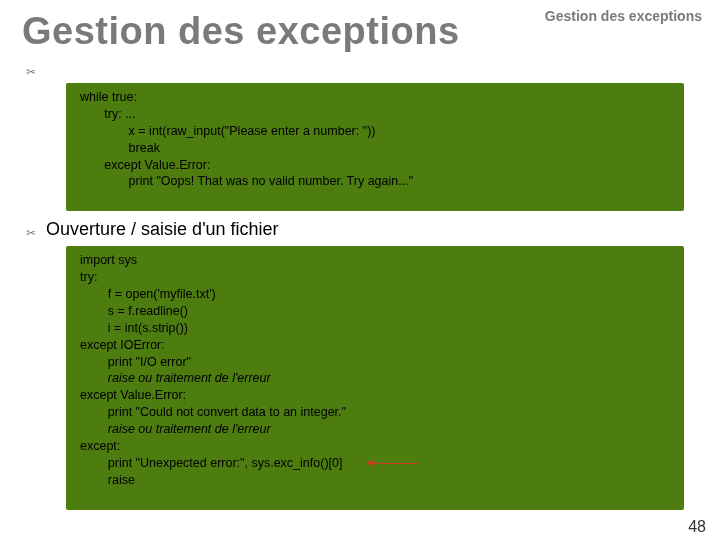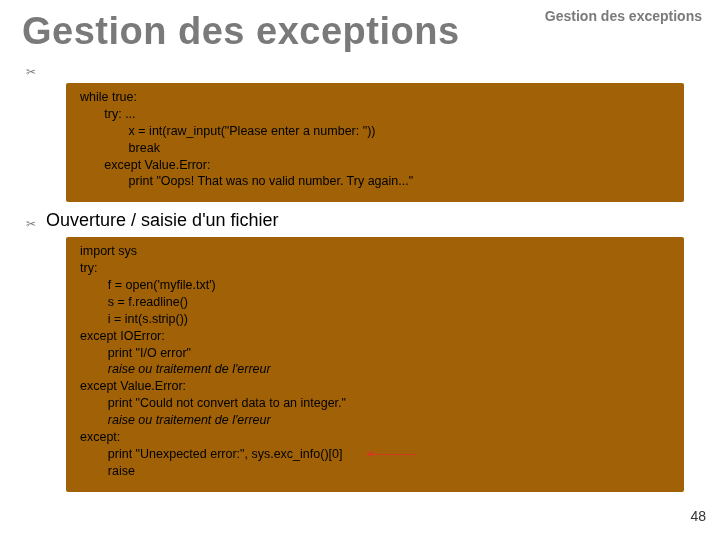--- a/index.html
+++ b/index.html
@@ -39,24 +39,24 @@
     color: #777;
     margin-right: 10px;
     position: relative;
     top: 2px;
   }
   .bullet-text {
     font-size: 18px;
     color: #000;
   }
   .code-box {
-    background: #a16207;
+    background: #4d7c0f;
     border-radius: 2px;
     margin: 6px 36px 8px 66px;
-    padding: 6px 10px 12px 14px;
+    padding: 6px 10px 21px 14px;
     font-size: 12.5px;
     line-height: 1.35;
     white-space: pre;
     font-family: "Segoe UI", Tahoma, Verdana, sans-serif;
     position: relative;
   }
   .ital { font-style: italic; }
   .arrow {
     position: absolute;
     color: #d13b1f;
@@ -76,23 +76,23 @@
     width: 0; height: 0;
     border-top: 3px solid transparent;
     border-bottom: 3px solid transparent;
     border-right: 7px solid #d13b1f;
     vertical-align: middle;
     position: relative;
     top: -1px;
   }
   .page-num {
     position: absolute;
-    bottom: 16px;
+    bottom: 4px;
     right: 14px;
-    font-size: 14px;
+    font-size: 16px;
     color: #333;
   }
 </style>
 </head>
 <body>
 
 <div class="header-right">Gestion des exceptions</div>
 
 <div class="title">Gestion des exceptions</div>
 

